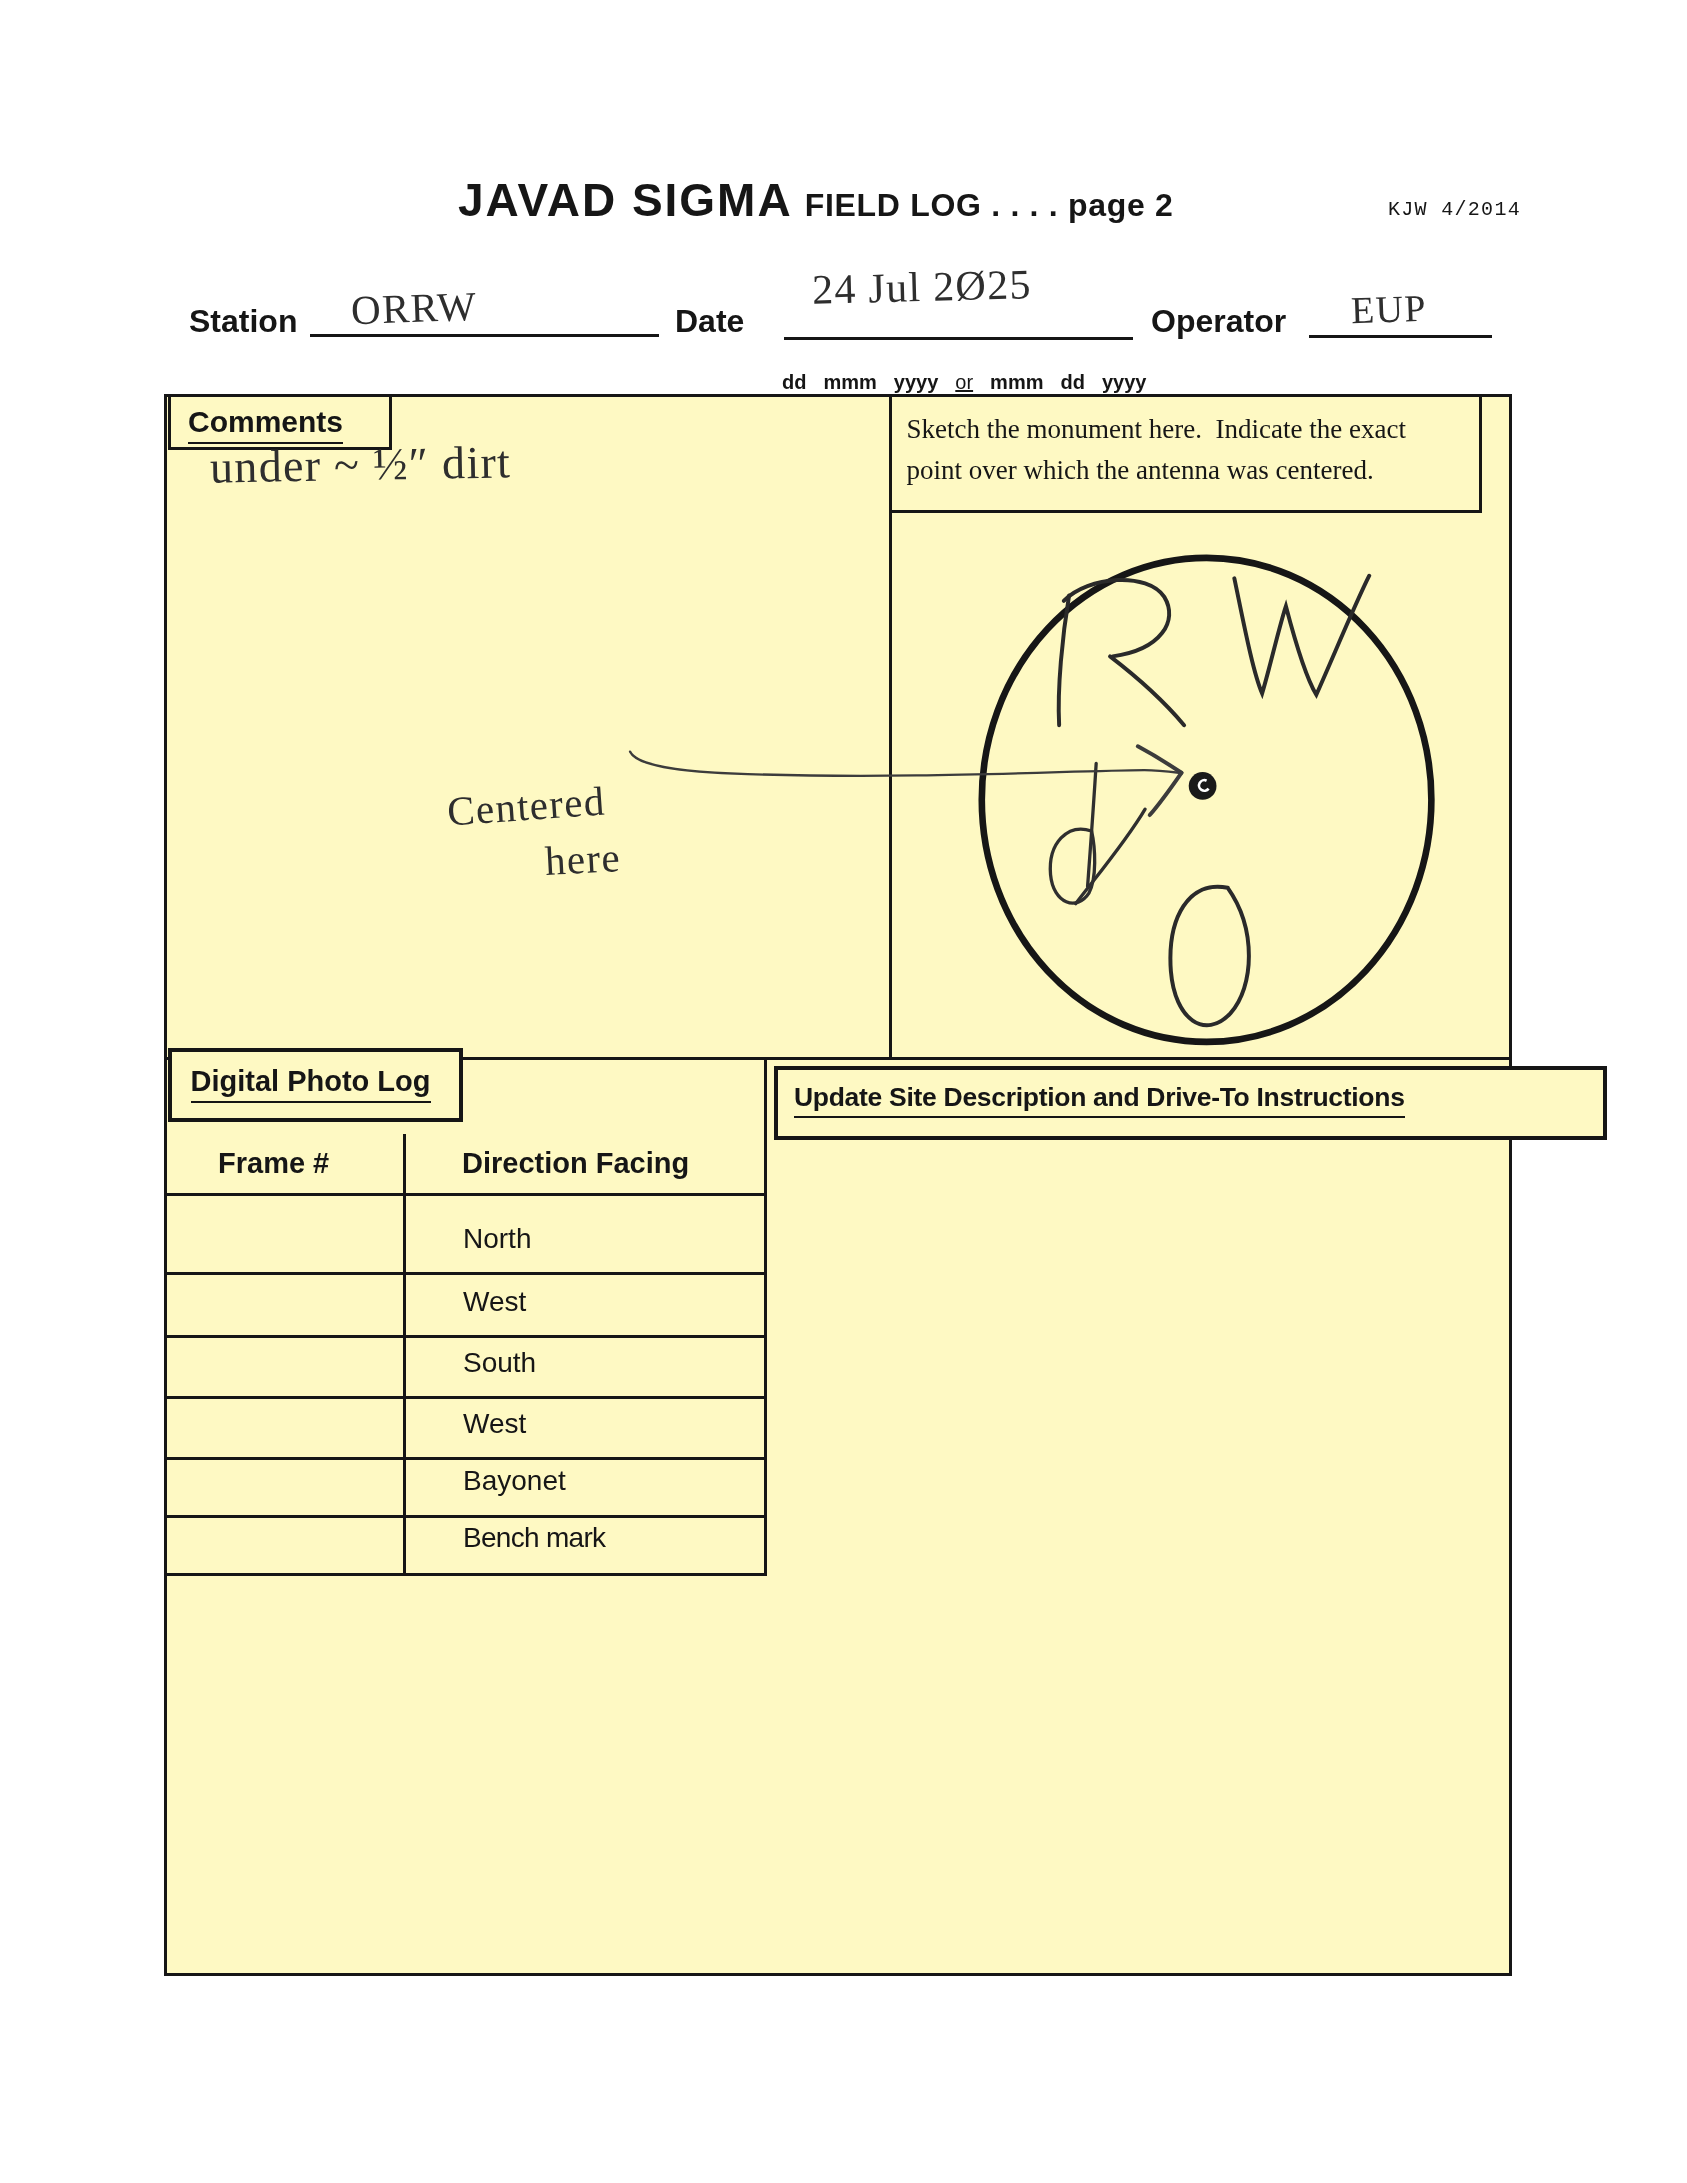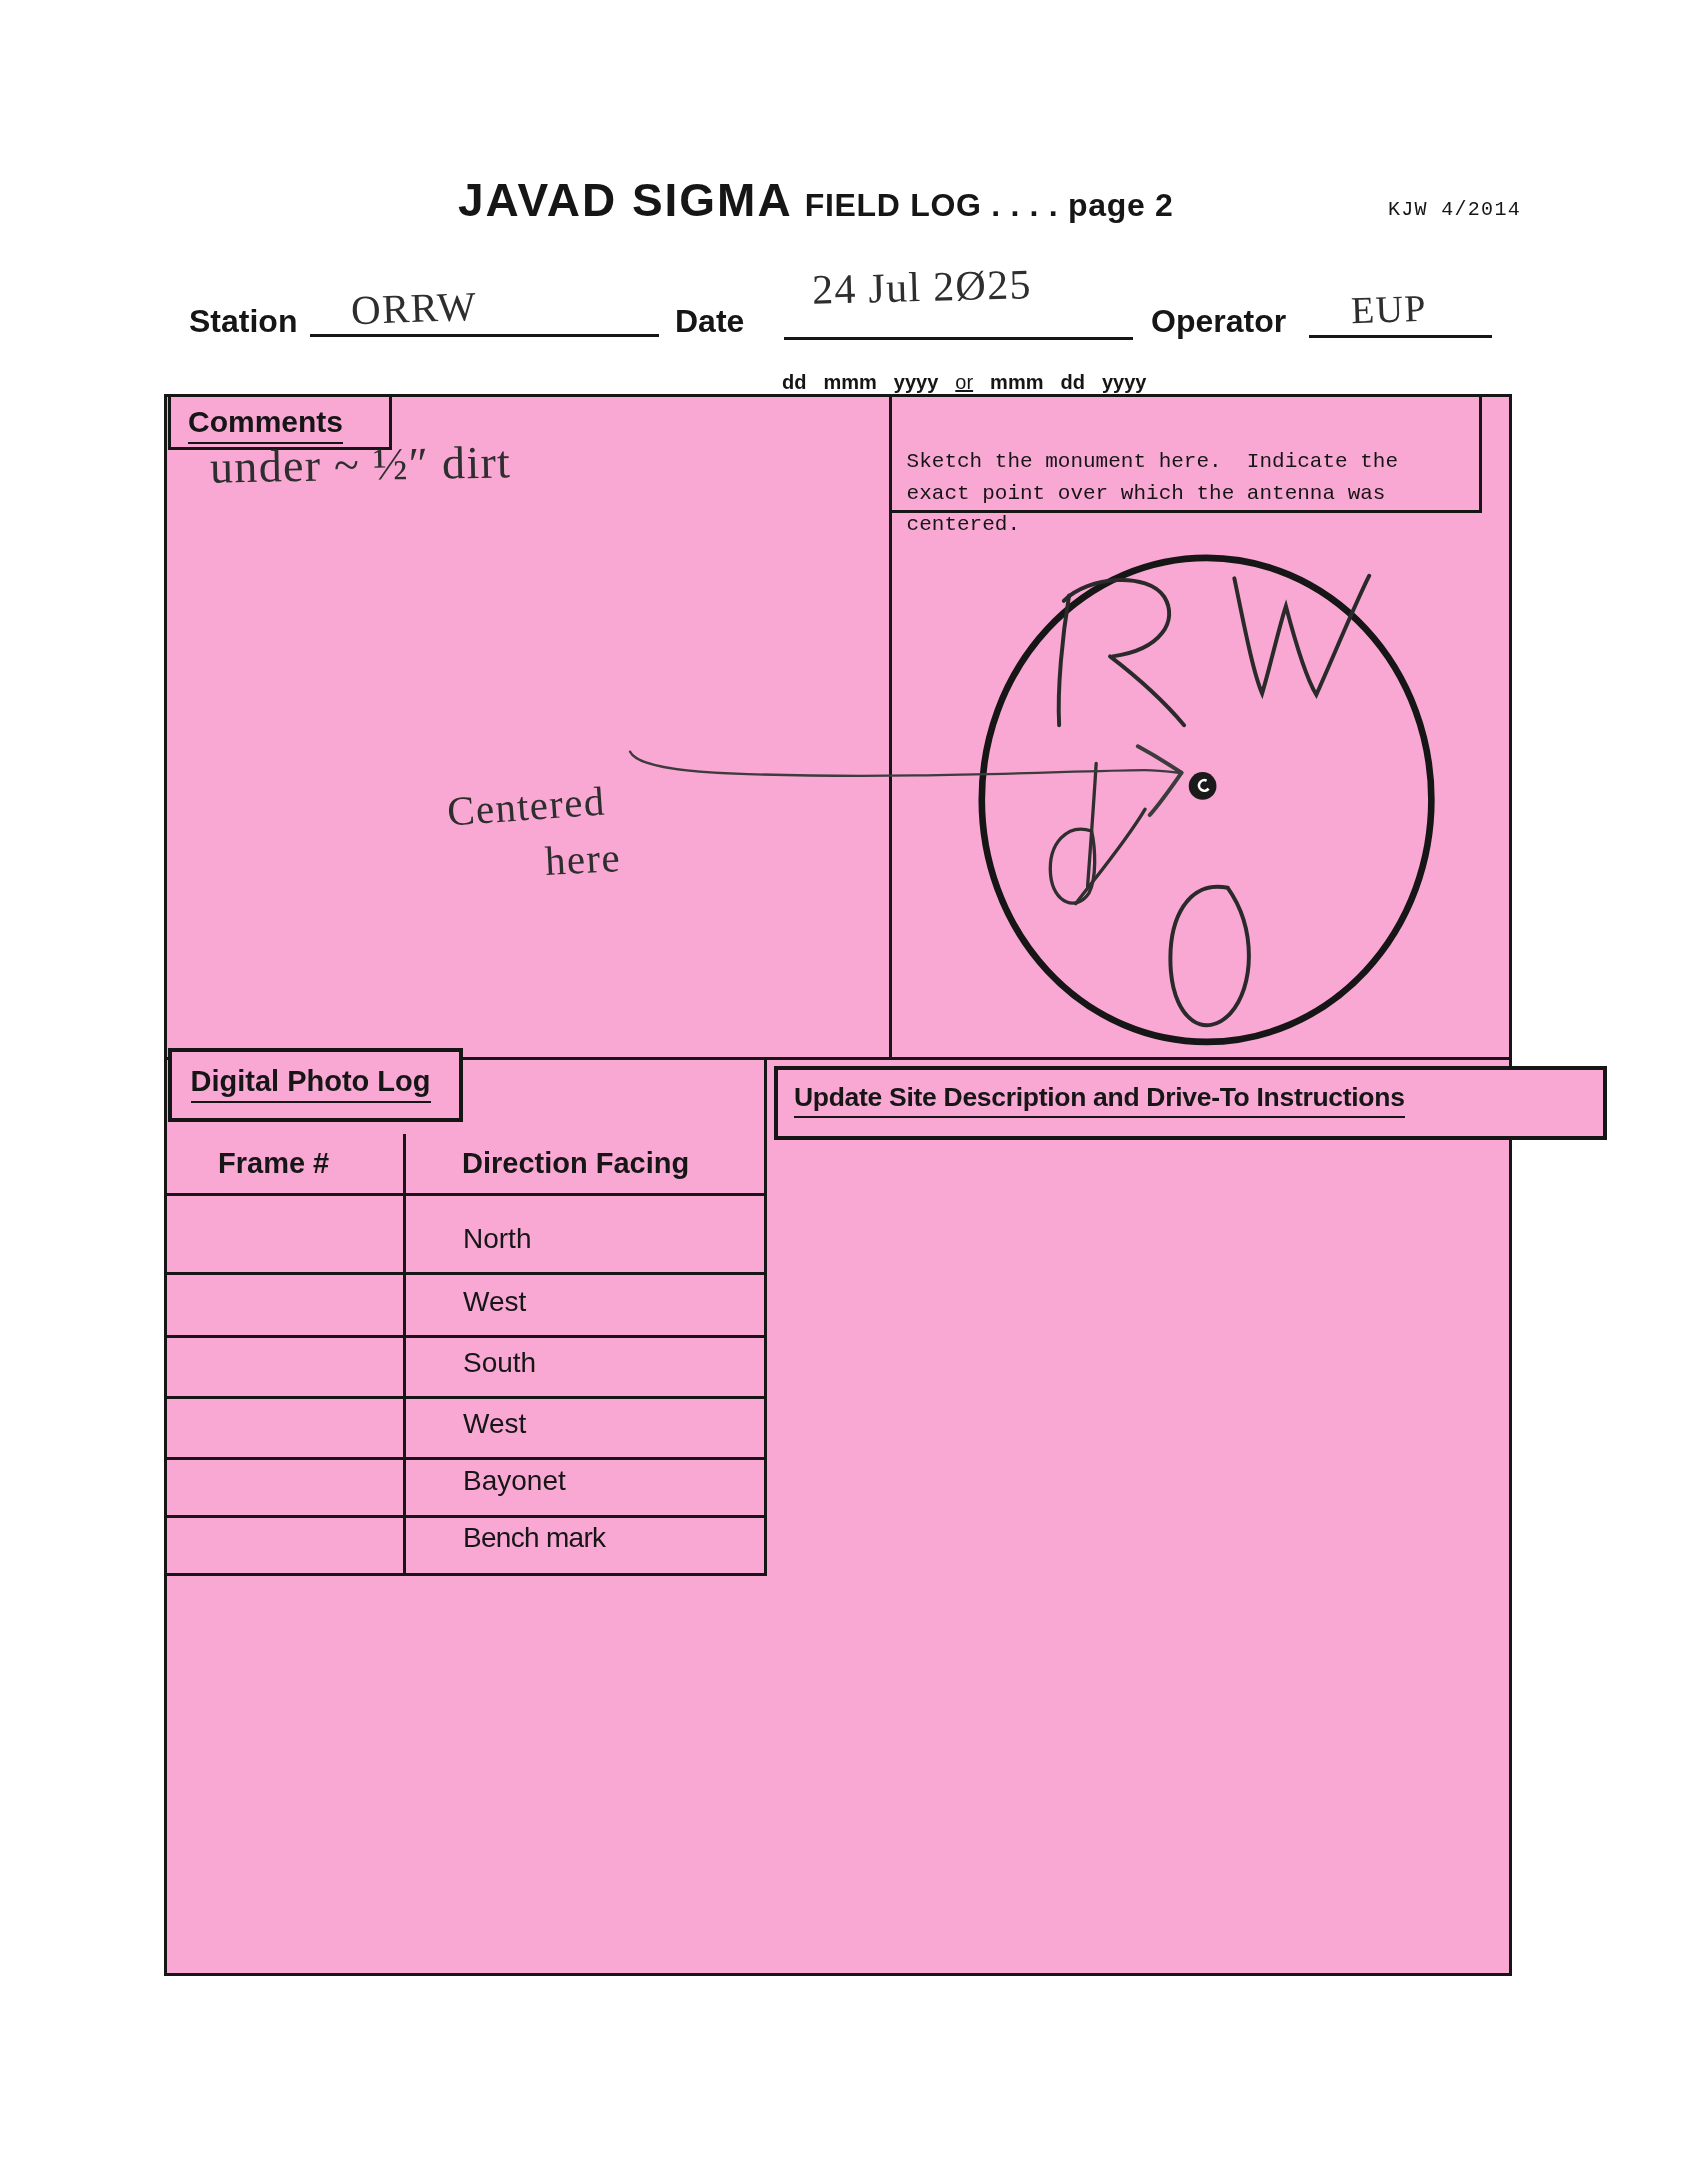--- a/index.html
+++ b/index.html
@@ -2,29 +2,29 @@
 <html style="font-size:10.6px"><head>
 <meta charset="utf-8">
 <style>
   html,body { margin:0; padding:0; background:#e8e8e8; }
   #page {
     position:relative; width:1687px; height:2183px; background:#ffffff;
     font-family:"Liberation Sans", sans-serif; color:#161616; overflow:hidden;
   }
   .abs { position:absolute; }
   .hline, .vline { position:absolute; background:#161616; }
-  .boxed { position:absolute; box-sizing:border-box; border:3.3px solid #161616; background:#f9a8d4; }
+  .boxed { position:absolute; box-sizing:border-box; border:3.3px solid #161616; background:#fef9c3; }
   .lbl-underline { display:inline-block; border-bottom:2.6px solid #161616; padding-bottom:2.6px; }
   .mono { font-family:"Liberation Mono", monospace; }
   .hand { font-family: cursive; color:#2e2e2e; letter-spacing:1.3px; white-space:nowrap; }
   .fieldlabel { position:absolute; font-weight:700; font-size:32px; }
   .dirlabel { position:absolute; font-size:28px; }
   .hdr { position:absolute; font-size:29px; font-weight:700; }
-  #instructions { white-space:pre-wrap; font-family:Liberation Mono, monospace;
-    font-size:21px; line-height:1.5;margin-top:37px; }
+  #instructions { white-space:pre-wrap; font-family:Liberation Serif, serif;
+    font-size:27px; line-height:1.5; }
   .fmt-row { position:absolute; display:flex; gap:17px; font-size:20px; font-weight:700;margin-top:24px; }
   .fmt-row .light { font-weight:400;text-decoration:underline; }
 </style>
 </head>
 <body>
 
 <div id="page">
 
   <div class="abs" style="left:410px; top:173px; display:flex; align-items:baseline; gap:12px; white-space:nowrap;margin-left:48px;">
     <span style="font-size:46px; font-weight:700; letter-spacing:2px;">JAVAD SIGMA</span>

